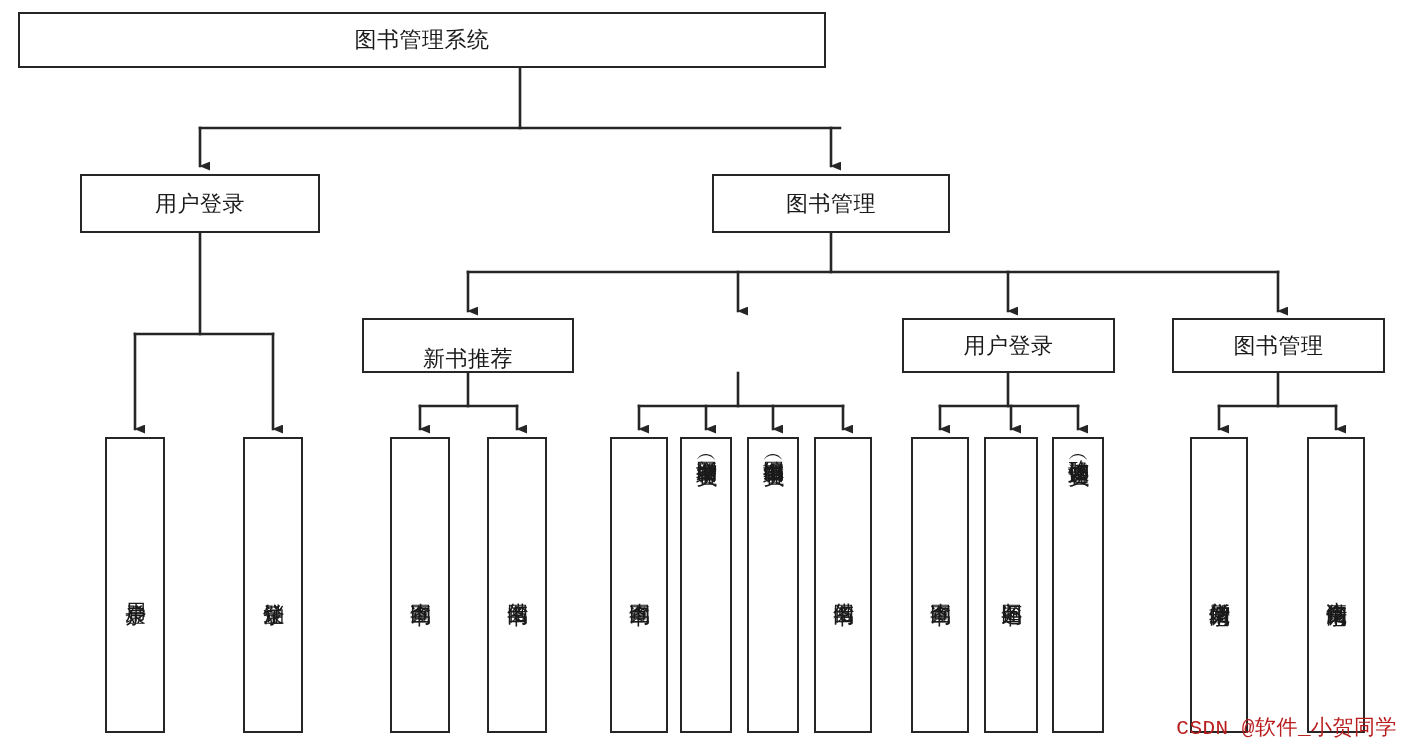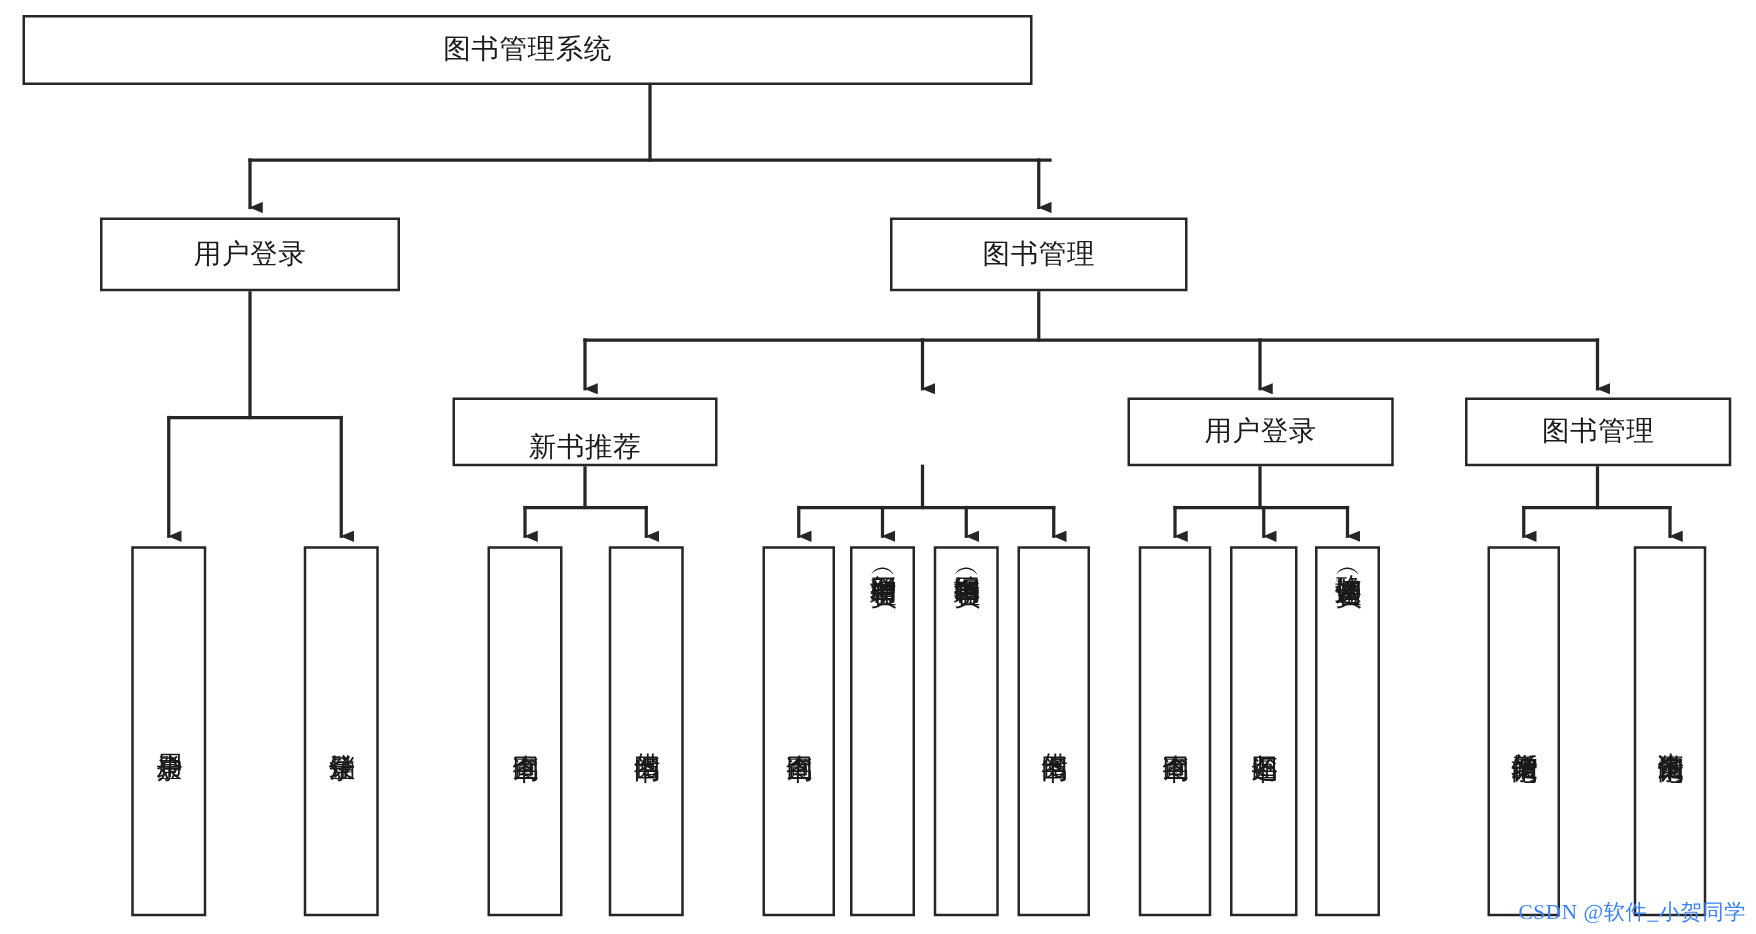--- a/index.html
+++ b/index.html
@@ -58,25 +58,25 @@
   .leaf-box .node-vertical {
     margin-top: 2px;
   }
   .leaf-tall .node-vertical {
     margin-top: 0px;
   }
   #watermark {
     position: absolute;
     right: 8px;
     bottom: 6px;
-    font-size: 17px;
-    color: #3b82f6;
+    font-size: 21px;
+    color: #b91c1c;
     letter-spacing: 0.5px;
     white-space: nowrap;
-    font-family: Liberation Serif, serif;
+    font-family: Liberation Mono, monospace;
   }
 </style>
 </head>
 <body>
 
 <div id="canvas">
 
   <svg id="diagram-svg" viewBox="0 0 1405 747" xmlns="http://www.w3.org/2000/svg">
     <defs>
       <marker id="arrowhead" markerWidth="9" markerHeight="11" refX="4.5" refY="10.2" orient="auto" markerUnits="userSpaceOnUse">

